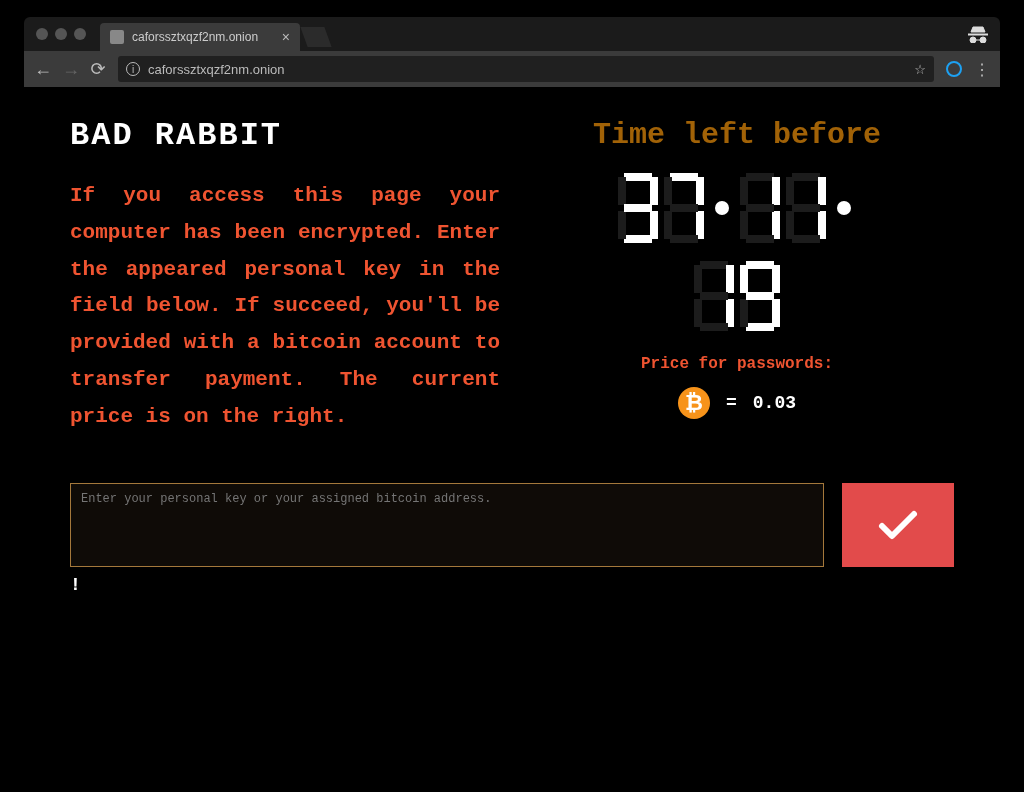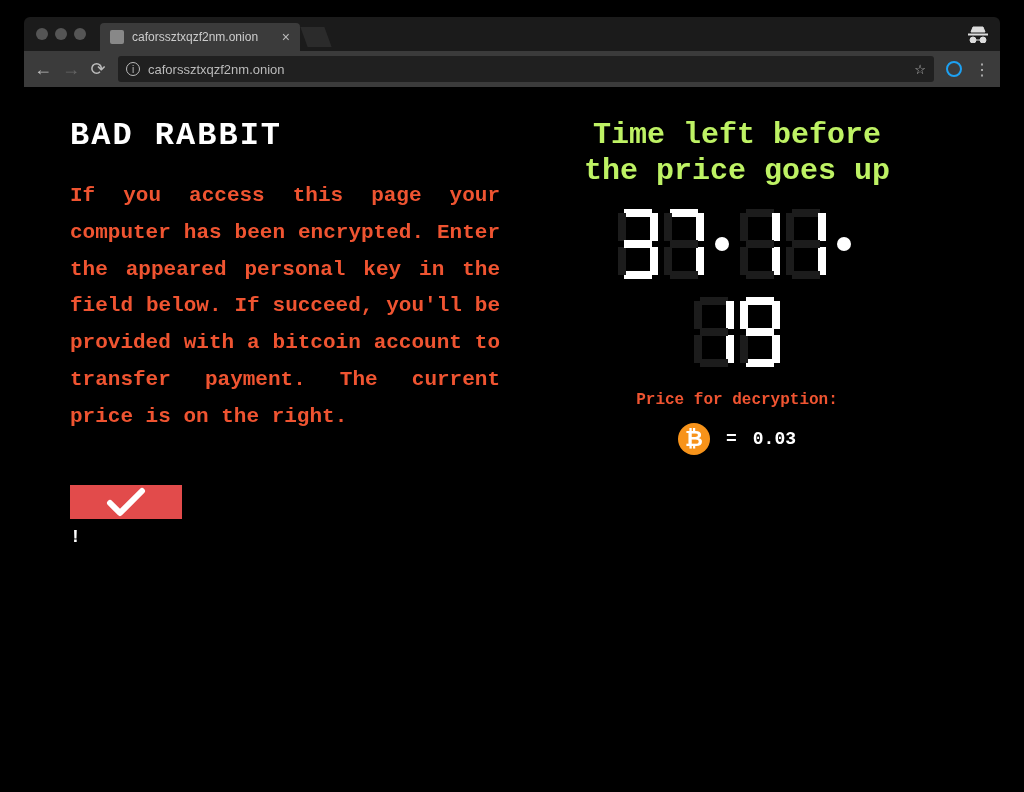--- a/index.html
+++ b/index.html
@@ -24,21 +24,21 @@
   .rcirc { width:16px; height:16px; border:2px solid #1da1f2; border-radius:50%;}
   .menu3 { color:#bbb; font:16px Arial; letter-spacing:0;}
 
   
   .page { position:absolute; top:70px; left:0; right:0; bottom:0; background:#000; padding:30px 46px 10px 46px; }
   .cols { display:flex; gap:20px; }
   .left { width:430px; }
   .right { flex:1; text-align:center; color:#fff; }
   h1 { color:#ffffff; font-size:32px; letter-spacing:2px; font-weight:bold; margin-bottom:24px; font-family:"Courier New",monospace;}
   .para { color:#ef5431; font-size:21px; line-height:1.75; text-align:justify; margin-bottom:18px; font-family:"Courier New",monospace; font-weight:bold;}
-  .right h2 { color:#bef264; font:bold 30px "Courier New",monospace; line-height:1.2;}
+  .right h2 { color:#a16207; font:bold 30px "Courier New",monospace; line-height:1.2;}
   .timer { margin-top:20px; display:flex; justify-content:center; flex-wrap:wrap; gap:4px; align-items:center;}
   .dsep { width:14px; height:14px; background:#fff; border-radius:50%; margin:0 8px;}
   .priceLbl { color:#ef5431; font:bold 16px "Courier New",monospace; margin-top:24px;}
   .priceRow { margin-top:14px; display:flex; justify-content:center; align-items:center; gap:16px; color:#fff; font:bold 18px "Courier New",monospace;}
   .btc { width:32px; height:32px; border-radius:50%; background:#f7931a; color:#fff; font:bold 22px Arial; display:flex; align-items:center; justify-content:center;}
   .inputRow { margin-top:30px; display:flex; gap:18px; align-items:stretch;}
   textarea.keyin { flex:1; height:84px; background:#0f0b07; border:1px solid #a4783b; resize:none; color:#9a9a9a; font:12px "Courier New",monospace; padding:8px 10px; outline:none;}
   .submit { width:112px; background:#e24b4b; display:flex; align-items:center; justify-content:center;}
   .excl { color:#fff; font:bold 18px "Courier New"; margin-top:8px;}
 
@@ -88,21 +88,20 @@
   </div>
 
   <div class="page">
     <div class="cols">
       <div class="left">
         <h1>BAD RABBIT</h1>
         <p class="para">If you access this page your computer has been encrypted. Enter the appeared personal key in the field below. If succeed, you'll be provided with a bitcoin account to transfer payment. The current price is on the right.</p>
       </div>
       <div class="right">
         <h2>Time left before</h2>
-        <h2>the price goes up</h2>
         <div class="timer" id="timer">
             <div style="display: flex; align-items: center; justify-content: center; width: 100%;">
               <div class="digit">
                 <div class="seg hseg sA on"></div>
                 <div class="seg vseg sB on"></div>
                 <div class="seg vseg sC on"></div>
                 <div class="seg hseg sD on"></div>
                 <div class="seg vseg sE"></div>
                 <div class="seg vseg sF"></div>
                 <div class="seg hseg sG on"></div>
@@ -151,30 +150,31 @@
                 <div class="seg hseg sA on"></div>
                 <div class="seg vseg sB on"></div>
                 <div class="seg vseg sC on"></div>
                 <div class="seg hseg sD on"></div>
                 <div class="seg vseg sE"></div>
                 <div class="seg vseg sF on"></div>
                 <div class="seg hseg sG on"></div>
               </div>
             </div>
           </div>
-        <div class="priceLbl">Price for decryption:</div>
+        <div class="priceLbl">Price for passwords:</div>
         <div class="priceRow">
           <span class="btc">₿</span>
           <span>=</span>
           <span>0.03</span>
         </div>
       </div>
     </div>
 
     <div class="inputRow">
+      <textarea class="keyin" placeholder="Enter your personal key or your assigned bitcoin address." style=""></textarea>
       <div class="submit">
         <svg width="44" height="34" viewBox="0 0 44 34">
             <path d="M6 18 L16 28 L38 6" stroke="#fff" stroke-width="6" fill="none" stroke-linecap="round" stroke-linejoin="round"></path>
           </svg>
       </div>
     </div>
     <div class="excl">!</div>
   </div>
 </div>
 

